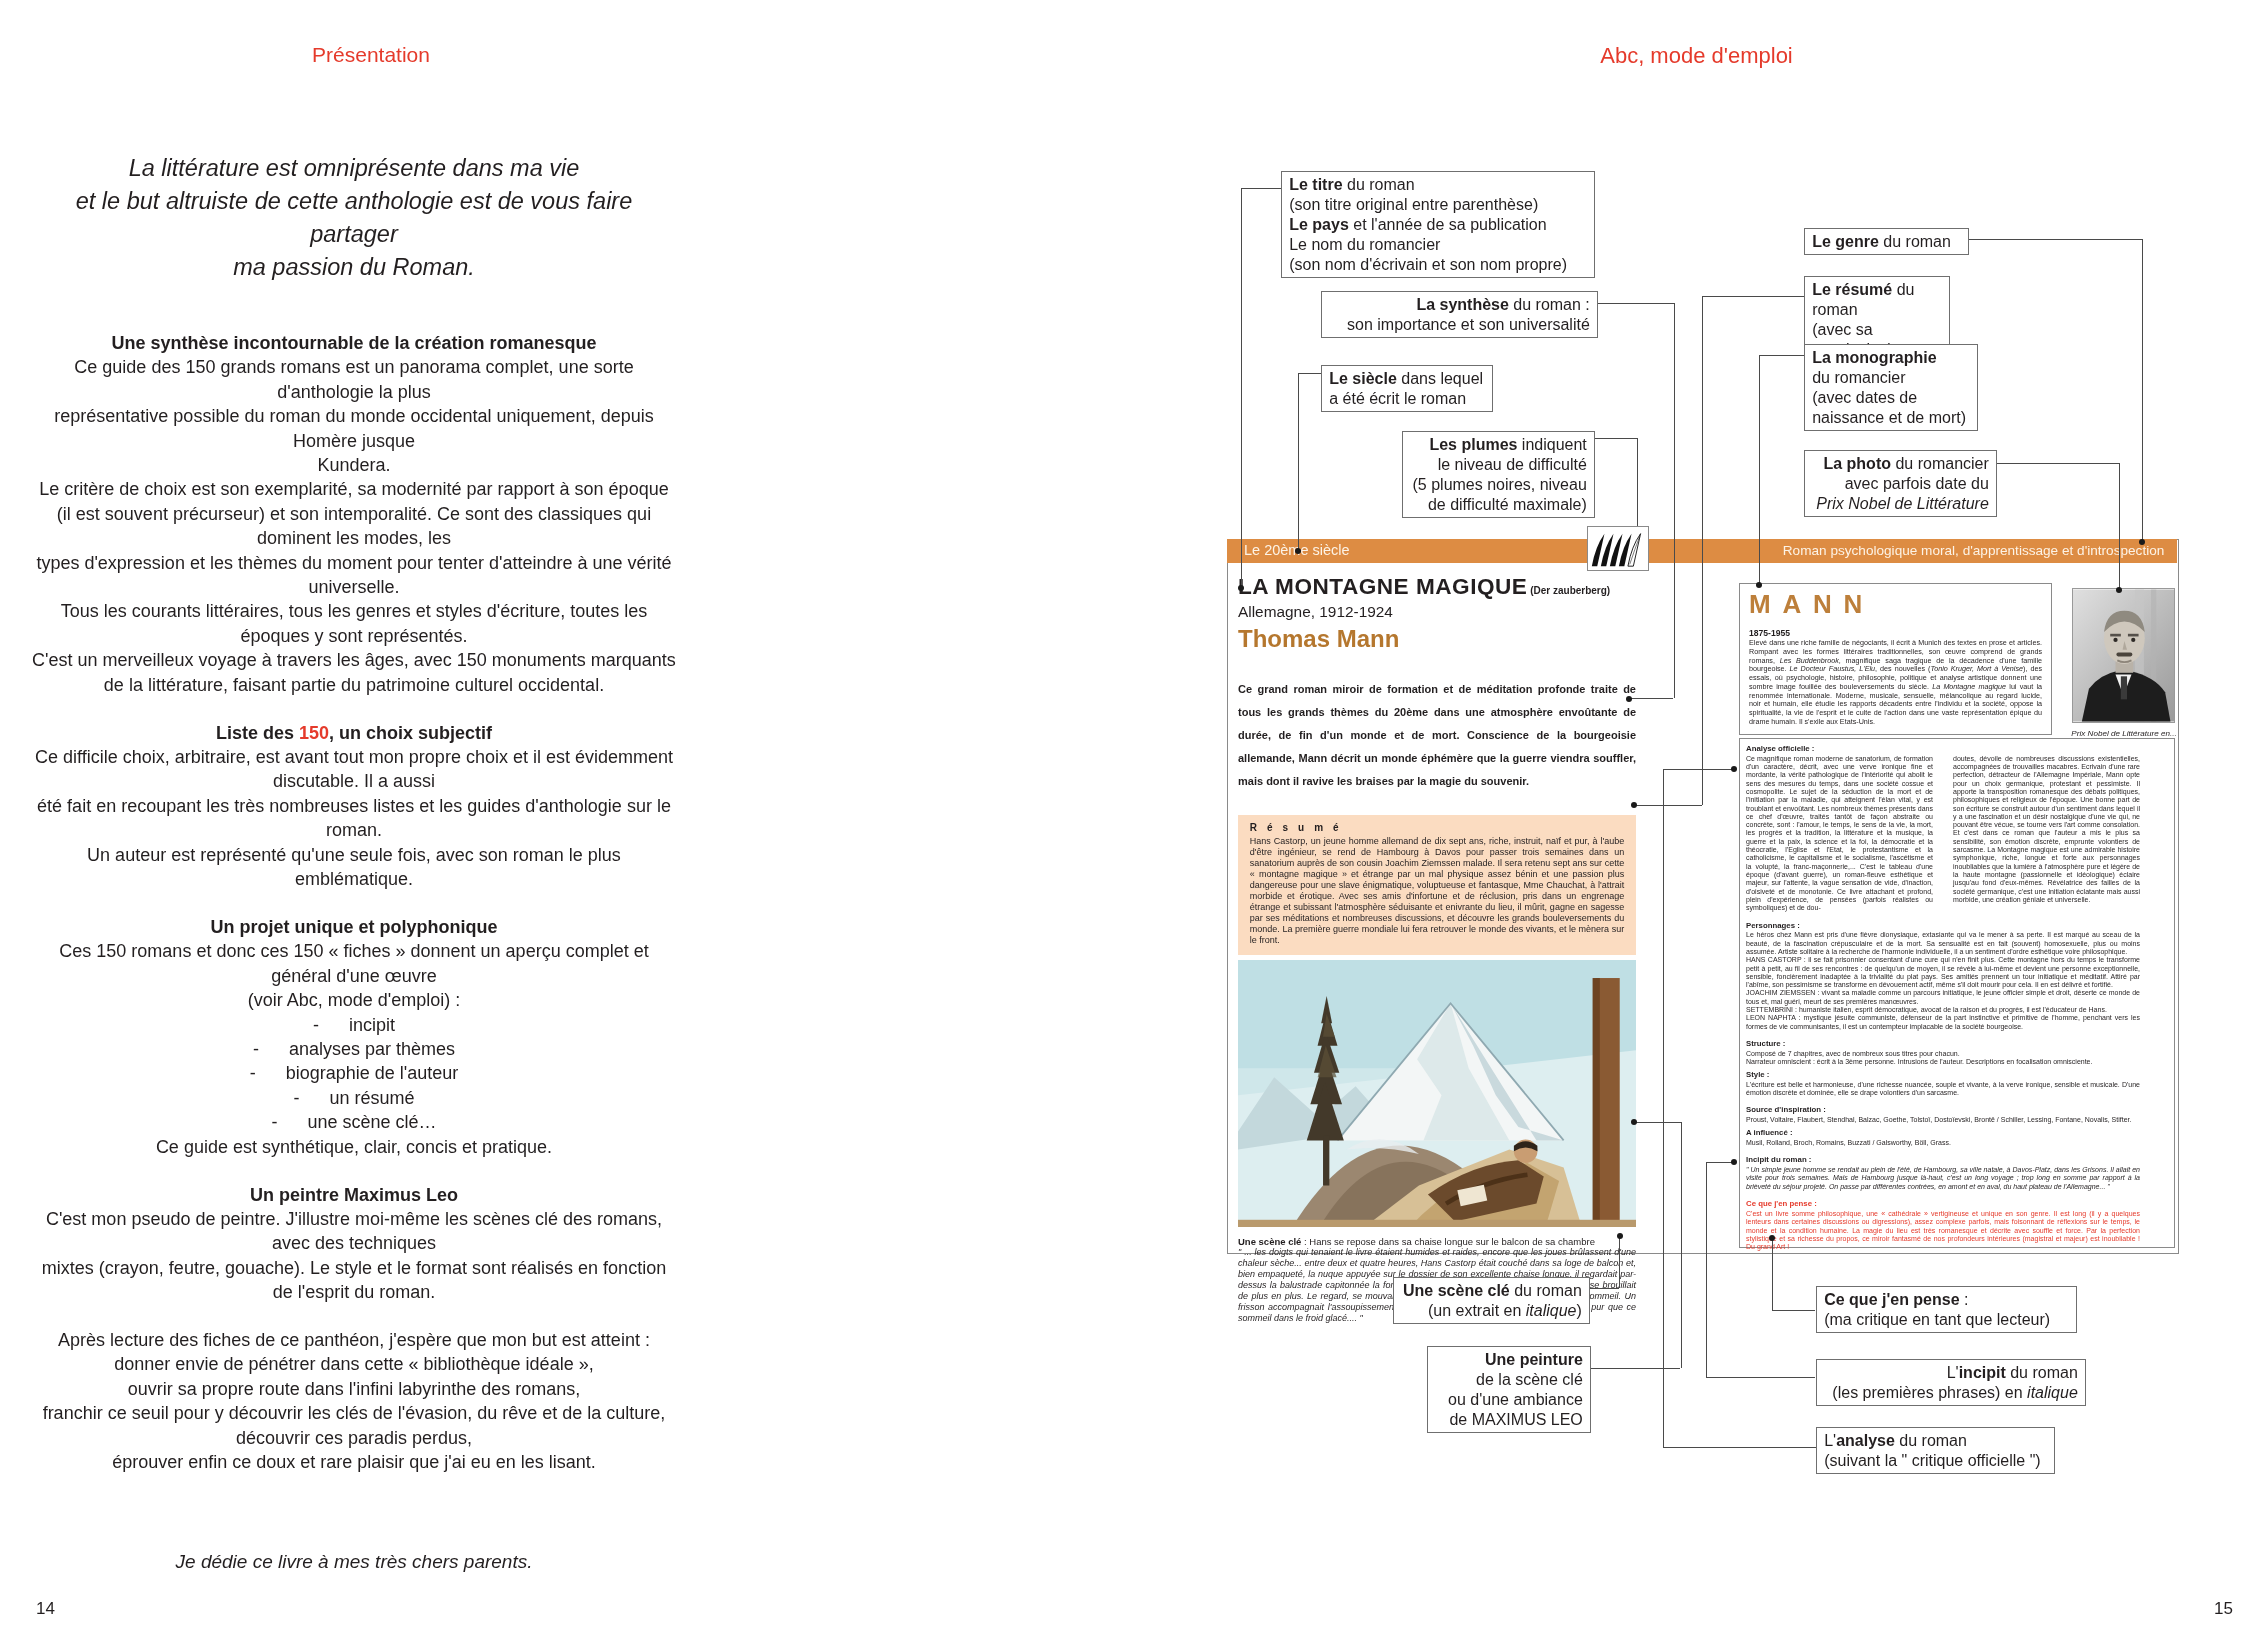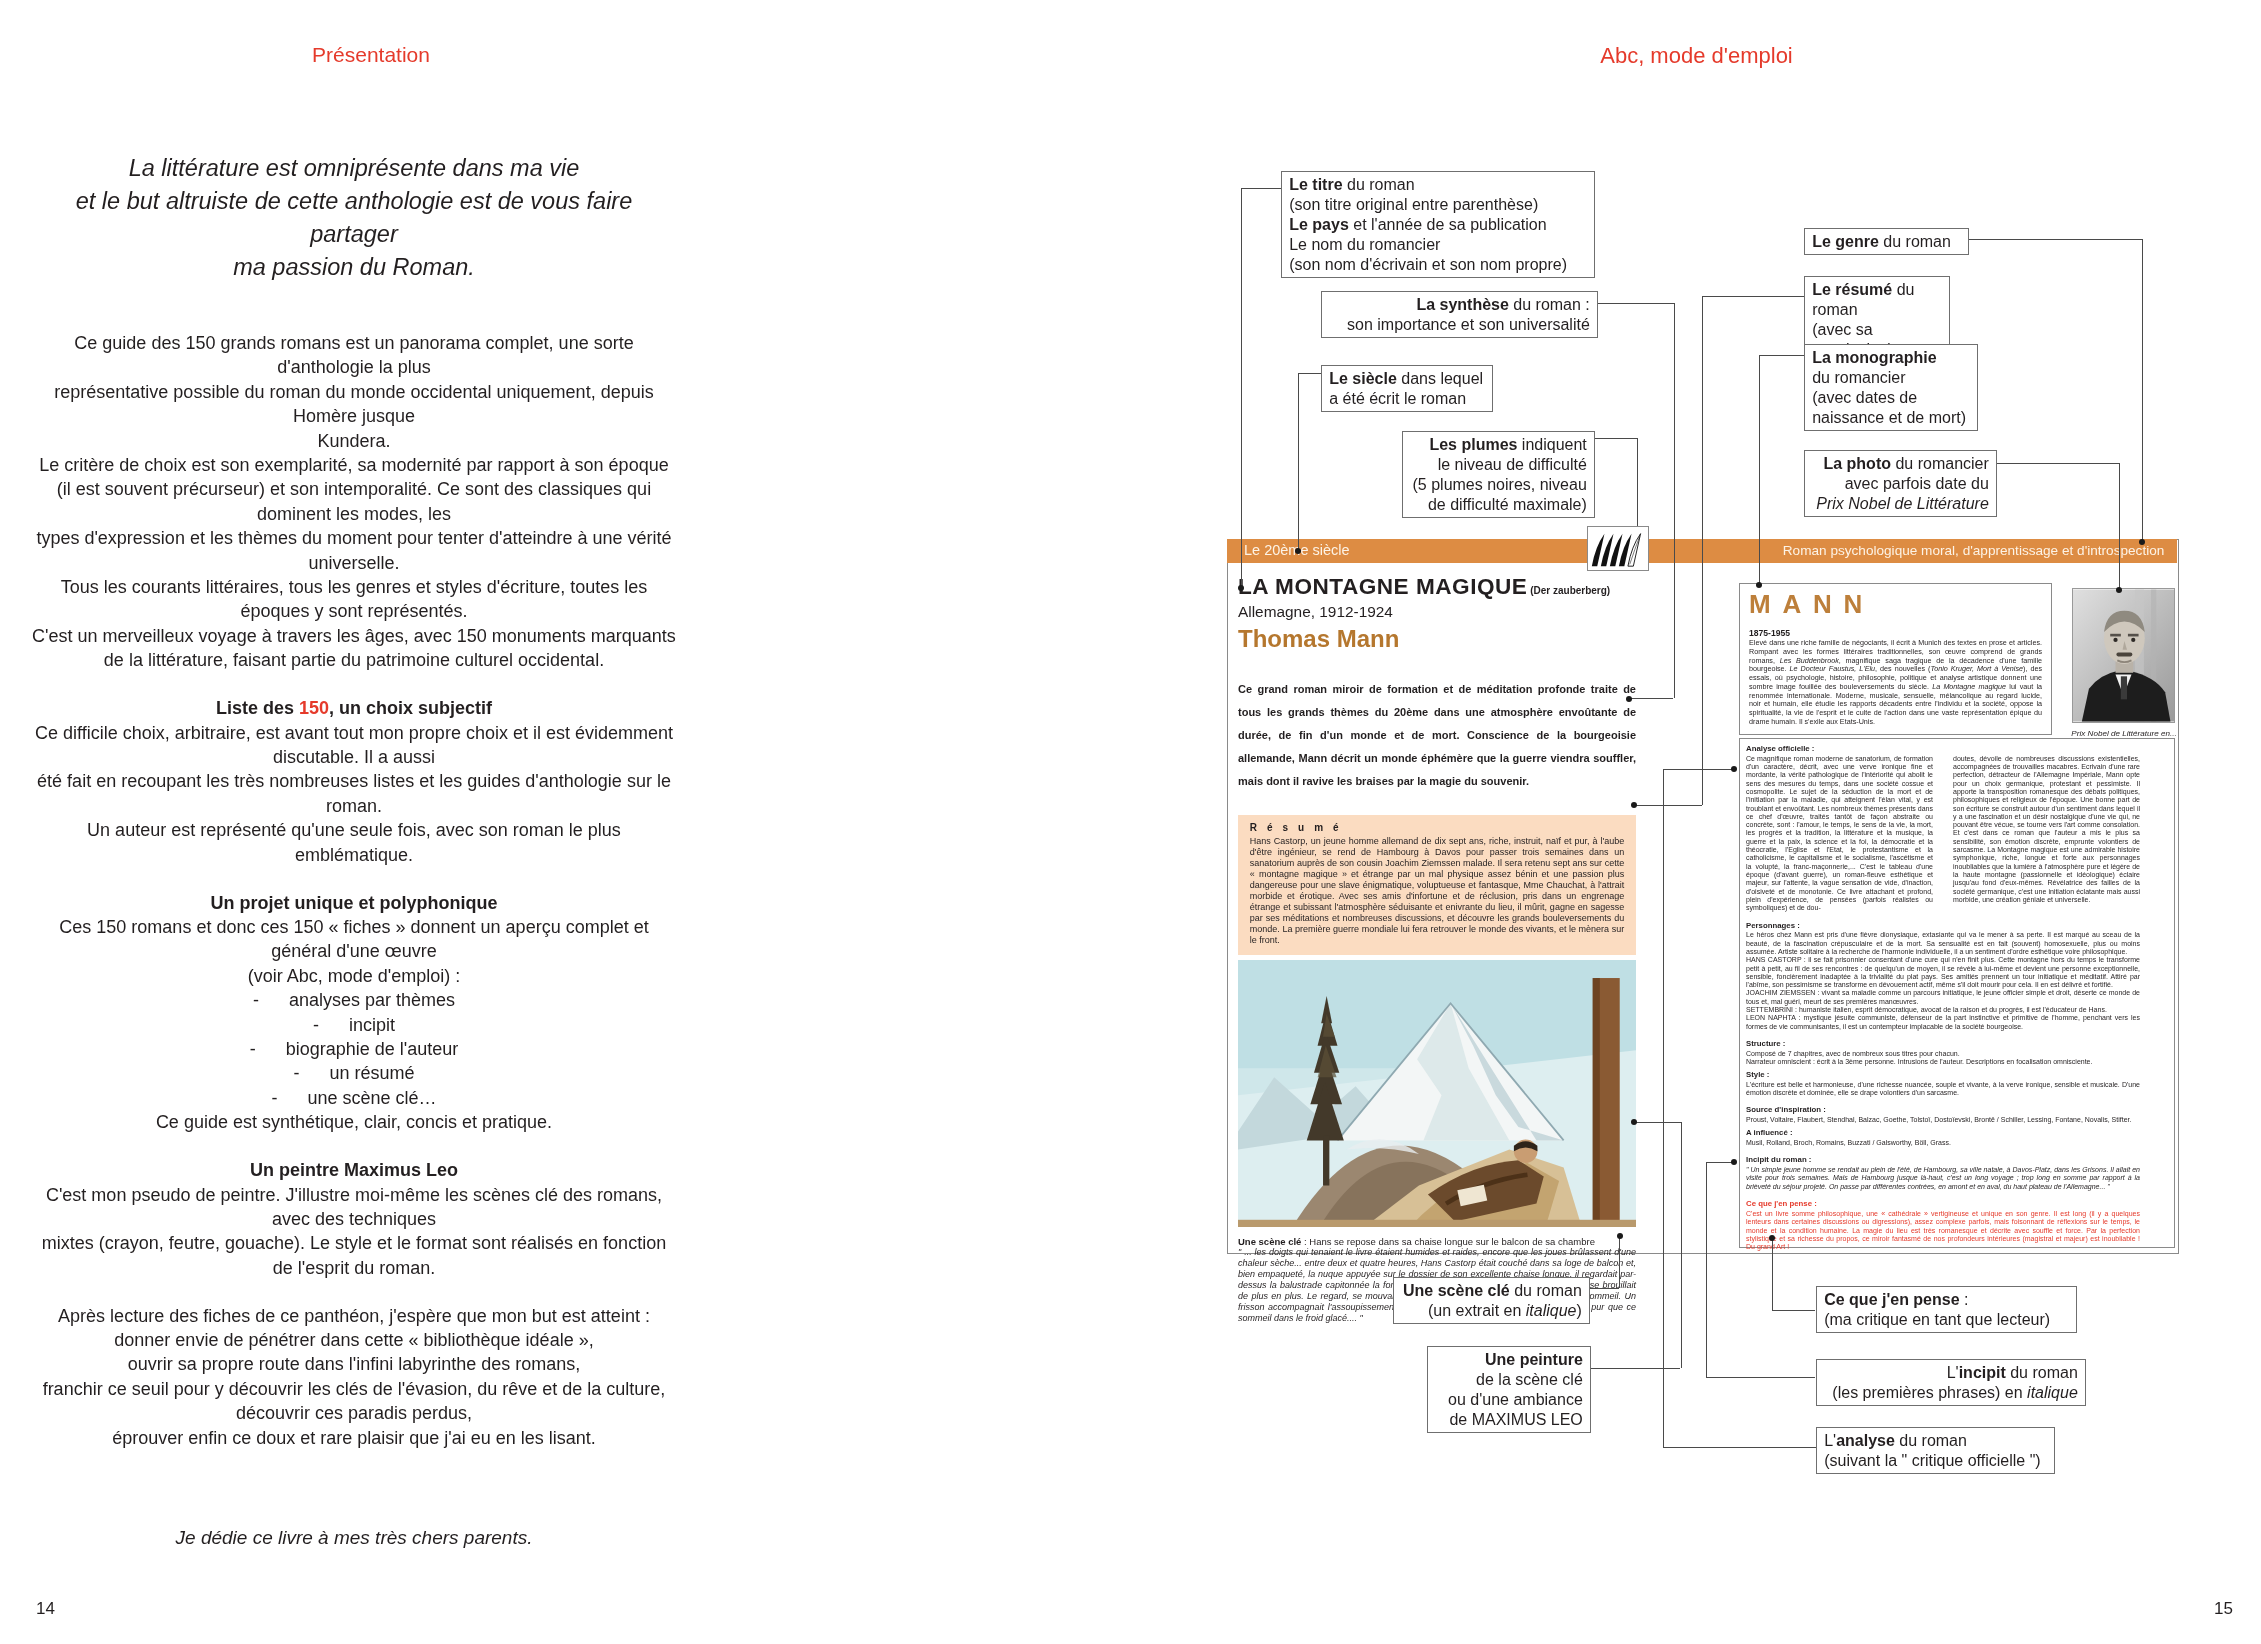--- a/index.html
+++ b/index.html
@@ -79,20 +79,21 @@
 <div class="spread">
 
   <div class="abs lp-title">Présentation</div>
 
   <div class="abs lp-body">
     <div class="lp-quote">
         <div>La littérature est omniprésente dans ma vie</div>
         <div>et le but altruiste de cette anthologie est de vous faire partager</div>
         <div>ma passion du Roman.</div>
       </div>
+    <div class="lp-h">Une synthèse incontournable de la création romanesque</div>
     <div>
         <div>Ce guide des 150 grands romans est un panorama complet, une sorte d'anthologie la plus</div>
         <div>représentative possible du roman du monde occidental uniquement, depuis Homère jusque</div>
         <div>Kundera.</div>
         <div>Le critère de choix est son exemplarité, sa modernité par rapport à son époque</div>
         <div>(il est souvent précurseur) et son intemporalité. Ce sont des classiques qui dominent les modes, les</div>
         <div>types d'expression et les thèmes du moment pour tenter d'atteindre à une vérité universelle.</div>
         <div>Tous les courants littéraires, tous les genres et styles d'écriture, toutes les époques y sont représentés.</div>
         <div>C'est un merveilleux voyage à travers les âges, avec 150 monuments marquants</div>
         <div>de la littérature, faisant partie du patrimoine culturel occidental.</div>
@@ -102,22 +103,22 @@
         <div>Ce difficile choix, arbitraire, est avant tout mon propre choix et il est évidemment discutable. Il a aussi</div>
         <div>été fait en recoupant les très nombreuses listes et les guides d'anthologie sur le roman.</div>
         <div>Un auteur est représenté qu'une seule fois, avec son roman le plus emblématique.</div>
       </div>
     <div class="lp-h">Un projet unique et polyphonique</div>
     <div>
         <div>Ces 150 romans et donc ces 150 « fiches » donnent un aperçu complet et général d'une œuvre</div>
         <div>(voir Abc, mode d'emploi) :</div>
       </div>
     <div class="lp-list">
+        <div>-      incipit</div>
         <div>-      analyses par thèmes</div>
-        <div>-      incipit</div>
         <div>-      biographie de l'auteur</div>
         <div>-      un résumé</div>
         <div>-      une scène clé…</div>
       </div>
     <div>Ce guide est synthétique, clair, concis et pratique.</div>
     <div class="lp-h">Un peintre Maximus Leo</div>
     <div>
         <div>C'est mon pseudo de peintre. J'illustre moi-même les scènes clé des romans, avec des techniques</div>
         <div>mixtes (crayon, feutre, gouache). Le style et le format sont réalisés en fonction de l'esprit du roman.</div>
       </div>

